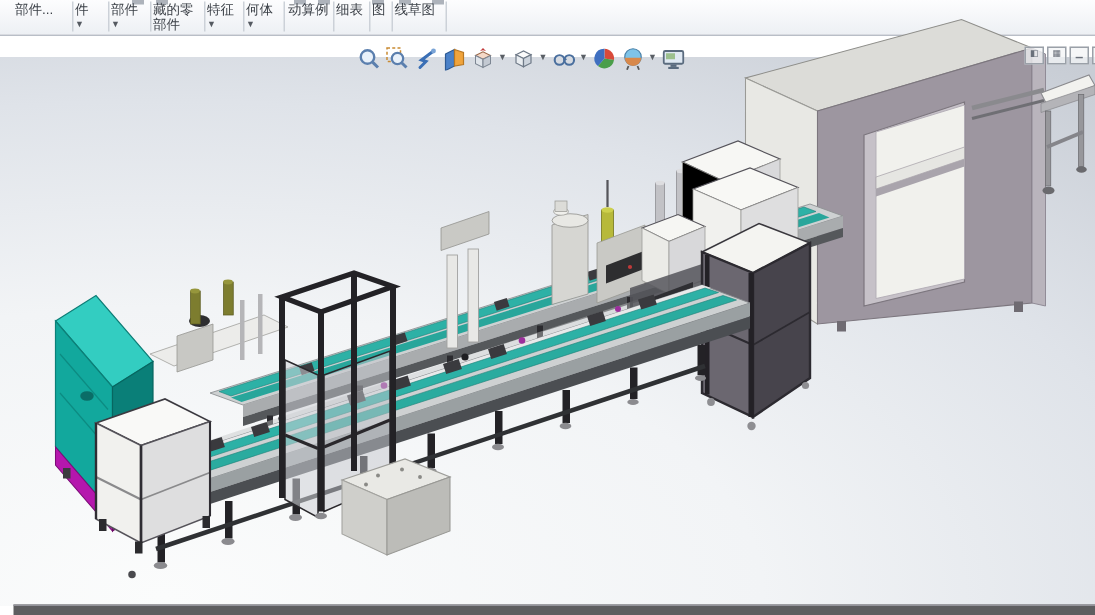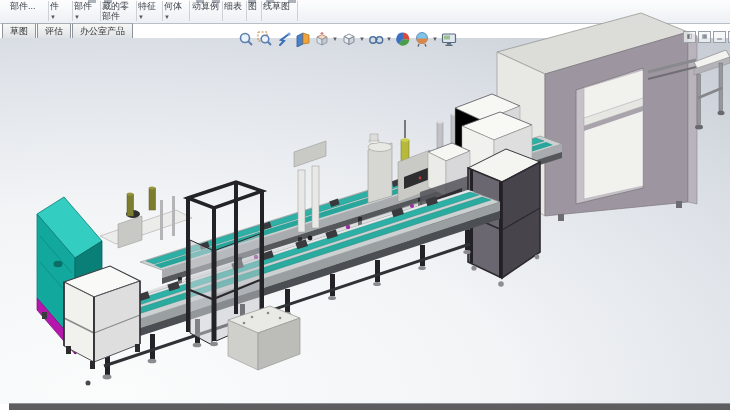--- a/index.html
+++ b/index.html
@@ -97,25 +97,20 @@
     <div class="rsep" style="left:100px"></div>
     <div class="rsep" style="left:136px"></div>
     <div class="rsep" style="left:162px"></div>
     <div class="rsep" style="left:189px"></div>
     <div class="rsep" style="left:222px"></div>
     <div class="rsep" style="left:246px"></div>
     <div class="rsep" style="left:261px"></div>
     <div class="rsep" style="left:297px"></div>
   </div>
 
-  <div class="tabs">
-    <div class="tab">草图</div>
-    <div class="tab">评估</div>
-    <div class="tab">办公室产品</div>
-  </div>
 
   <div class="viewport"></div>
 
   <svg class="scene" viewBox="0 0 730 410">
 
     <g>
       <polygon points="497,52 545,74 688,32 641,13" fill="var(--machine-top,#dcdcd8)" stroke="#8e8e8a" stroke-width="0.7"></polygon>
       <polygon points="497,52 545,74 545,216 497,186" fill="#e8e8e4" stroke="#9a9a96" stroke-width="0.7"></polygon>
       <polygon points="545,74 688,32 688,202 545,216" fill="var(--machine-mauve,#9d96a0)" stroke="#7c767e" stroke-width="0.7"></polygon>
       <polygon points="688,32 697,36 697,204 688,202" fill="#b9b4bc" stroke="#8a8590" stroke-width="0.6"></polygon>

